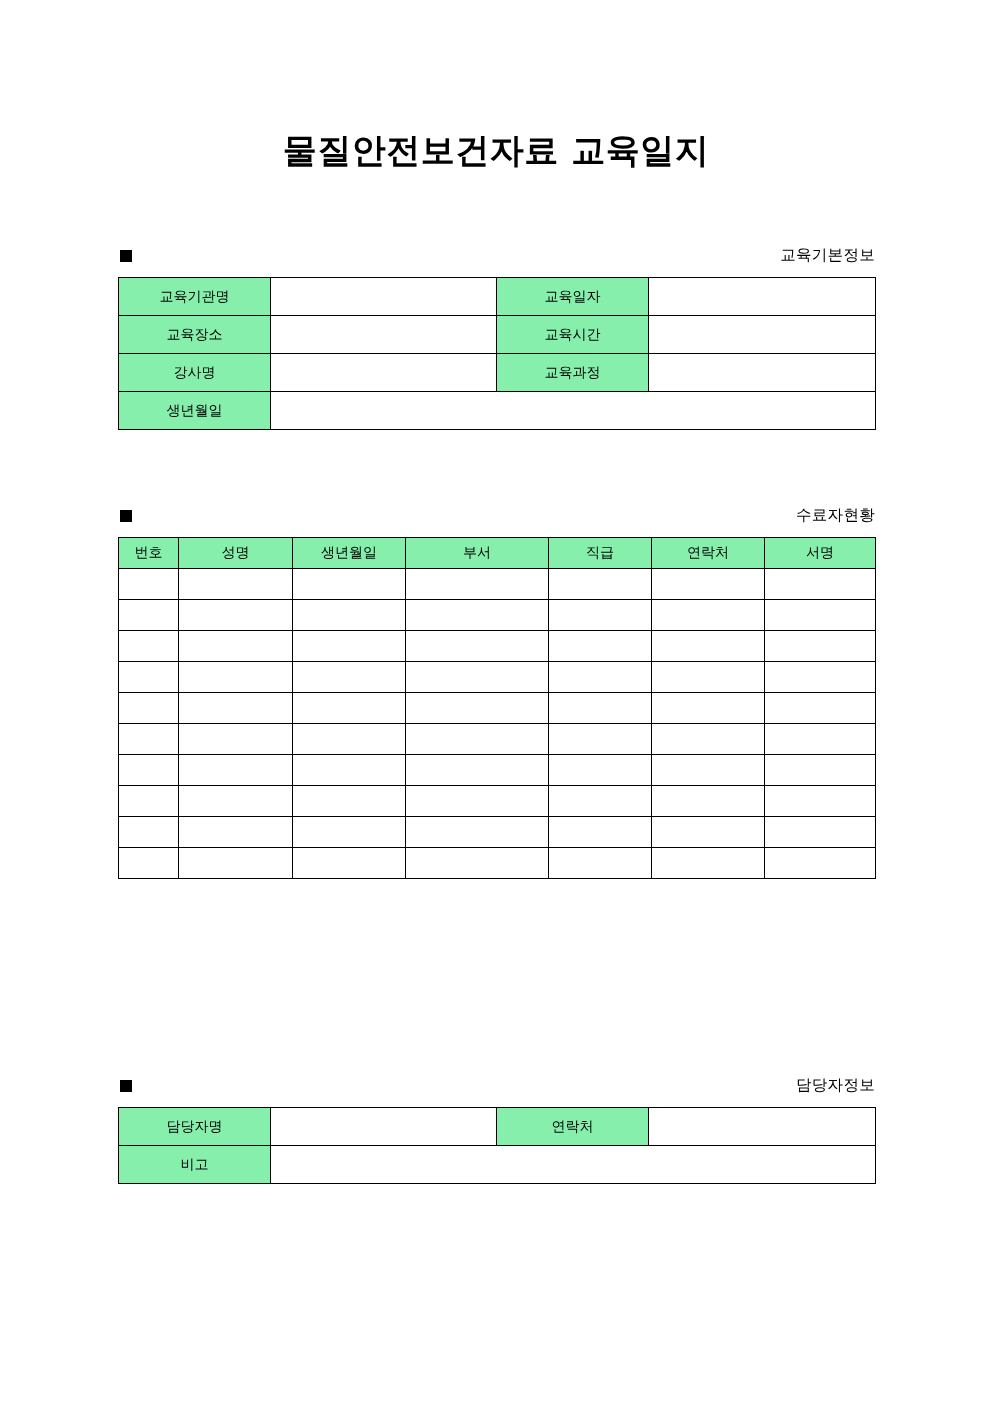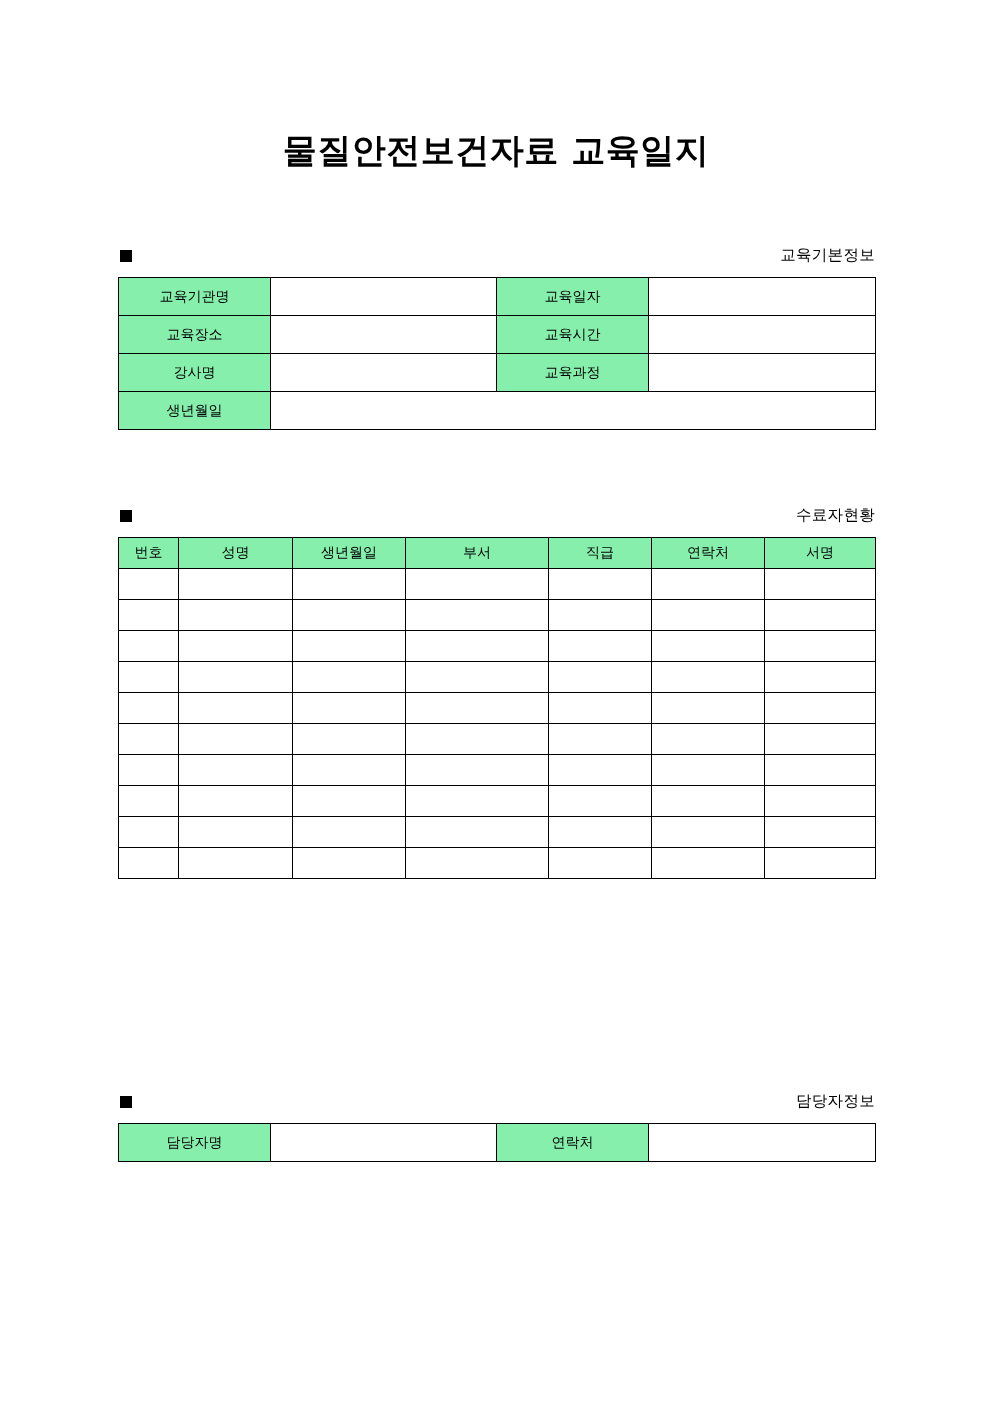--- a/index.html
+++ b/index.html
@@ -270,37 +270,41 @@
             <td class="value-cell"></td>
             <td class="value-cell"></td>
             <td class="value-cell"></td>
             <td class="value-cell"></td>
             <td class="value-cell"></td>
           </tr>
         </tbody>
     </table>
   </div>
 
-  <div class="section" style="top: 1078px; margin-top: 16px;">
+  <div class="section" style="top: 1078px;">
     <div class="section-heading">
       <span class="bullet-square"></span>
       <span>담당자정보</span>
     </div>
 
     <table class="form-table" id="manager-table">
       <colgroup>
         <col class="m-label1">
           <col class="m-value1">
           <col class="m-label2">
           <col class="m-value2">
       </colgroup>
       <tbody>
         <tr>
           <td class="label-cell">담당자명</td>
           <td class="value-cell"></td>
           <td class="label-cell">연락처</td>
           <td class="value-cell"></td>
         </tr>
+        <tr>
+          <td class="label-cell">비고</td>
+          <td class="value-cell" colspan="3"></td>
+        </tr>
       </tbody>
     </table>
   </div>
 
 </div>
 
 </body></html>

